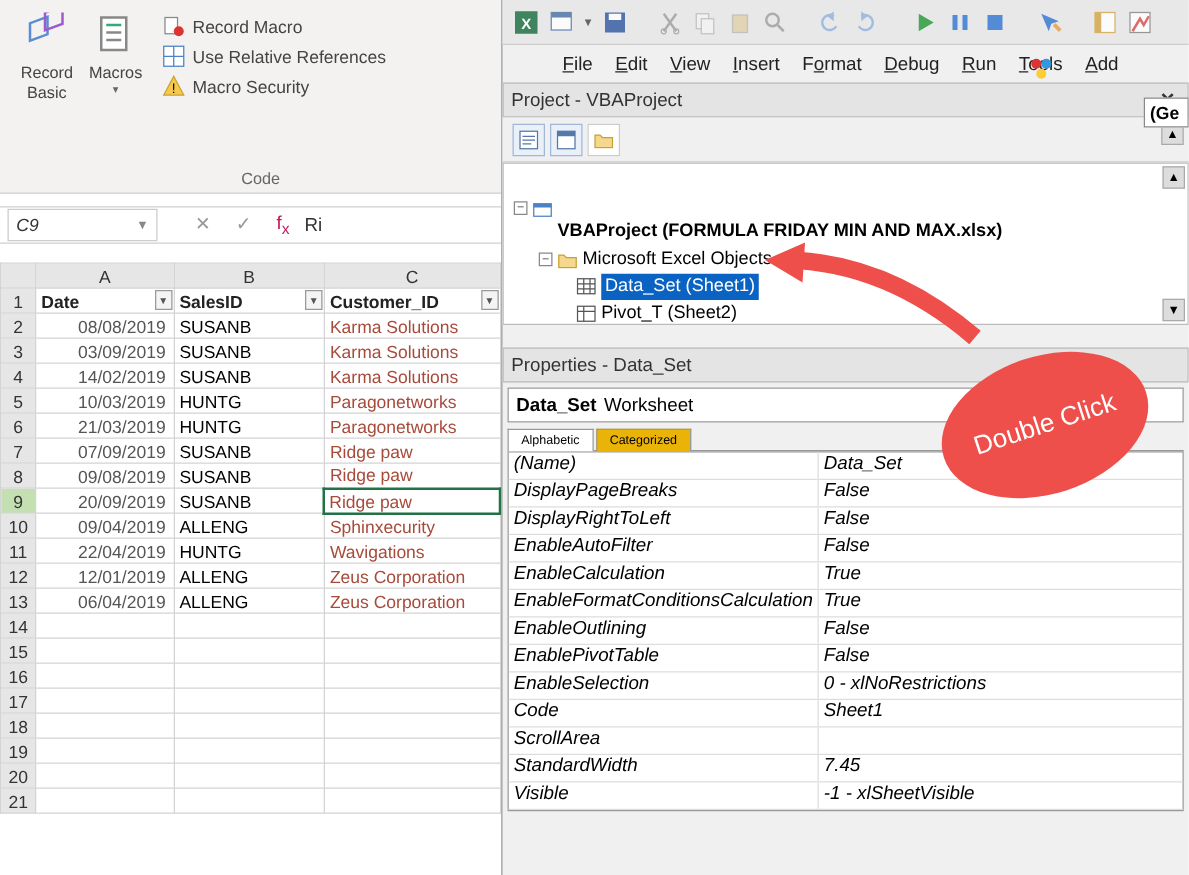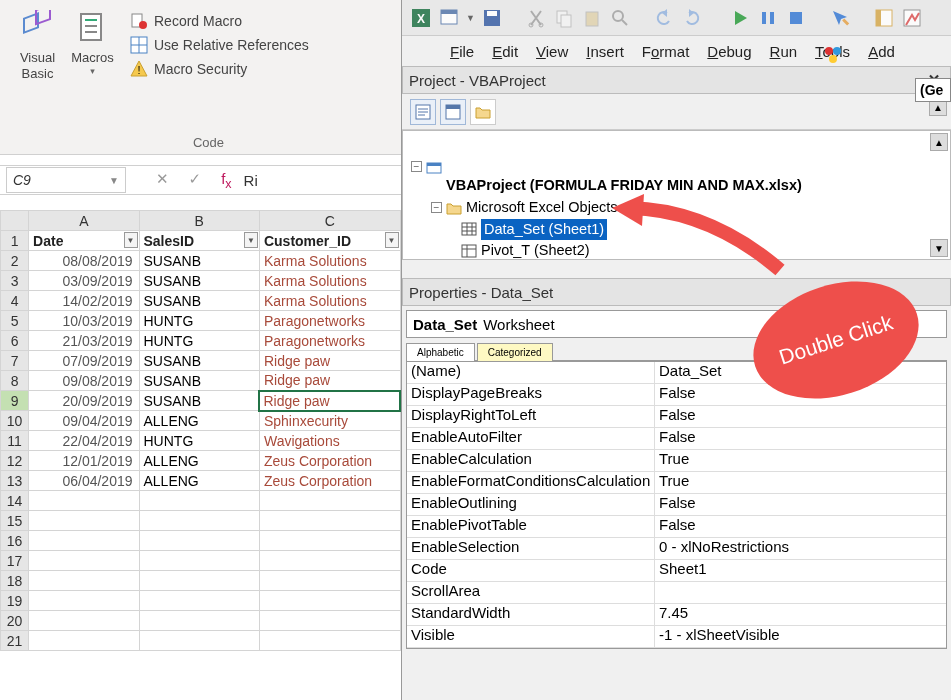--- a/index.html
+++ b/index.html
@@ -55,23 +55,23 @@
   .tree .exp { width: 11px; height: 11px; border: 1px solid #888; display: inline-flex; align-items:center; justify-content:center; font-size:10px; line-height:1; margin-right:4px; color:#555;}
   .tree .ic { width: 16px; height: 14px; margin-right: 4px; }
   .tree .sel { background: #0a63c2; color: #fff; padding: 0 3px; }
   .tree .bold { font-weight: bold; margin-top: 38px; }
   .tree .scroll-dn { position:absolute; right:2px; bottom:2px; width:18px; height:18px; background:#ddd; border:1px solid #aaa; font-size:10px; display:flex;align-items:center;justify-content:center;}
   .tree .scroll-tk { position:absolute; right:2px; top:2px; width:18px; height:18px; background:#ddd; border:1px solid #aaa; font-size:10px; display:flex;align-items:center;justify-content:center;}
 
   .prop-combo { height: 28px; margin: 4px; border: 1px solid #999; background: #fff; display: flex; align-items: center; padding: 0 6px; font-size: 15px; }
   .prop-combo b { margin-right: 6px; }
   .prop-tabs { display: flex; border-bottom: 1px solid #999; margin: 0 4px; font-size: 10px; }
-  .prop-tabs .tab { padding: 3px 10px; border: 1px solid #999; border-bottom: none; background: #fef9c3; margin-right: 2px; cursor:pointer; position:relative; top:1px;}
+  .prop-tabs .tab { padding: 3px 10px; border: 1px solid #999; border-bottom: none; background: #eab308; margin-right: 2px; cursor:pointer; position:relative; top:1px;}
   .prop-tabs .tab.active { background: #fff; }
-  .prop-grid { margin: 0 4px 4px 4px; border: 1px solid #999; background: #fff; font-size: 15px; }
+  .prop-grid { margin: 0 4px 4px 4px; border: 1px solid #999; background: #fff; font-size: 15px; font-style: italic; }
   .prop-row { display: flex; border-bottom: 1px solid #ddd; height: 22px; }
   .prop-row .k { width: 248px; padding: 0 4px; border-right: 1px solid #ddd; overflow:hidden; white-space:nowrap;}
   .prop-row .v { flex: 1; padding: 0 4px; overflow:hidden; white-space:nowrap;}
 
   
   .callout { position: absolute; right: 30px; top: 265px; width: 180px; height: 140px; pointer-events: none; }
   .bubble { position: absolute; right: 0; top: 20px; width: 170px; height: 110px; background: #ee4f4b; border-radius: 50%; transform: rotate(-18deg); display:flex; align-items:center; justify-content:center;}
   .bubble span { color: #fff; font-size: 21px; font-weight: 500; }
   .arrow-svg { position: absolute; left: 610px; top: 190px; width: 180px; height: 90px; pointer-events:none;}
 
@@ -81,21 +81,21 @@
 </head>
 <body>
 
 <div class="ribbon">
   <div class="ribbon-group">
     <div class="big-btn">
       <svg class="ic" viewBox="0 0 36 36">
           <rect x="4" y="10" width="14" height="14" fill="none" stroke="#5b8bd0" stroke-width="2" transform="skewY(-20)"></rect>
           <rect x="16" y="6" width="14" height="14" fill="none" stroke="#9b5bd0" stroke-width="2" transform="skewY(-20)"></rect>
         </svg>
-      <span style="white-space:pre-line">Visual
+      <span style="white-space:pre-line">Record
 Basic</span>
     </div>
     <div class="big-btn">
       <svg class="ic" viewBox="0 0 36 36">
           <rect x="6" y="4" width="20" height="26" fill="#fff" stroke="#888" stroke-width="2"></rect>
           <line x1="10" y1="10" x2="22" y2="10" stroke="#3a7" stroke-width="2"></line>
           <line x1="10" y1="16" x2="22" y2="16" stroke="#888" stroke-width="2"></line>
           <line x1="10" y1="22" x2="22" y2="22" stroke="#888" stroke-width="2"></line>
         </svg>
       <span>Macros</span>

